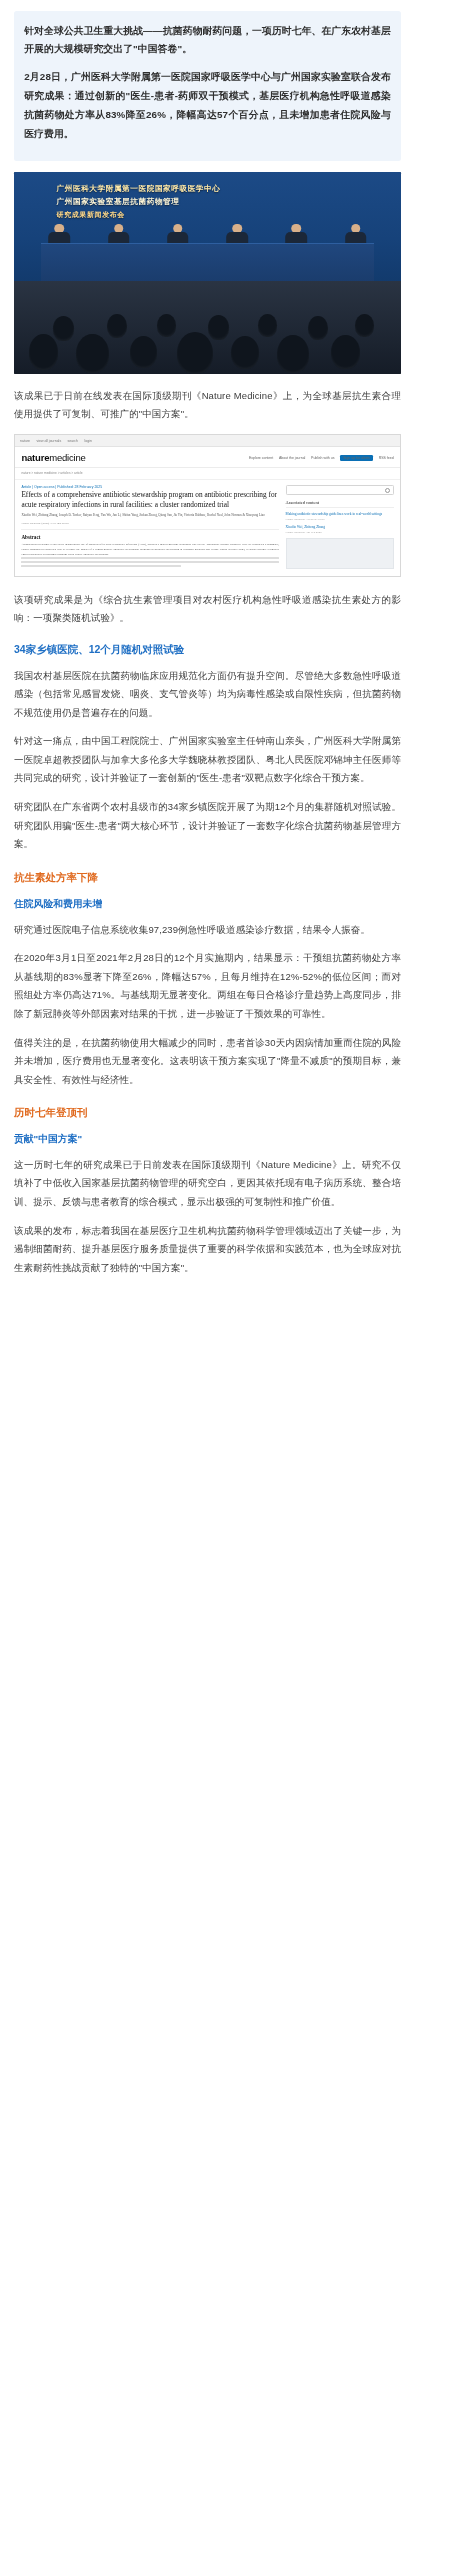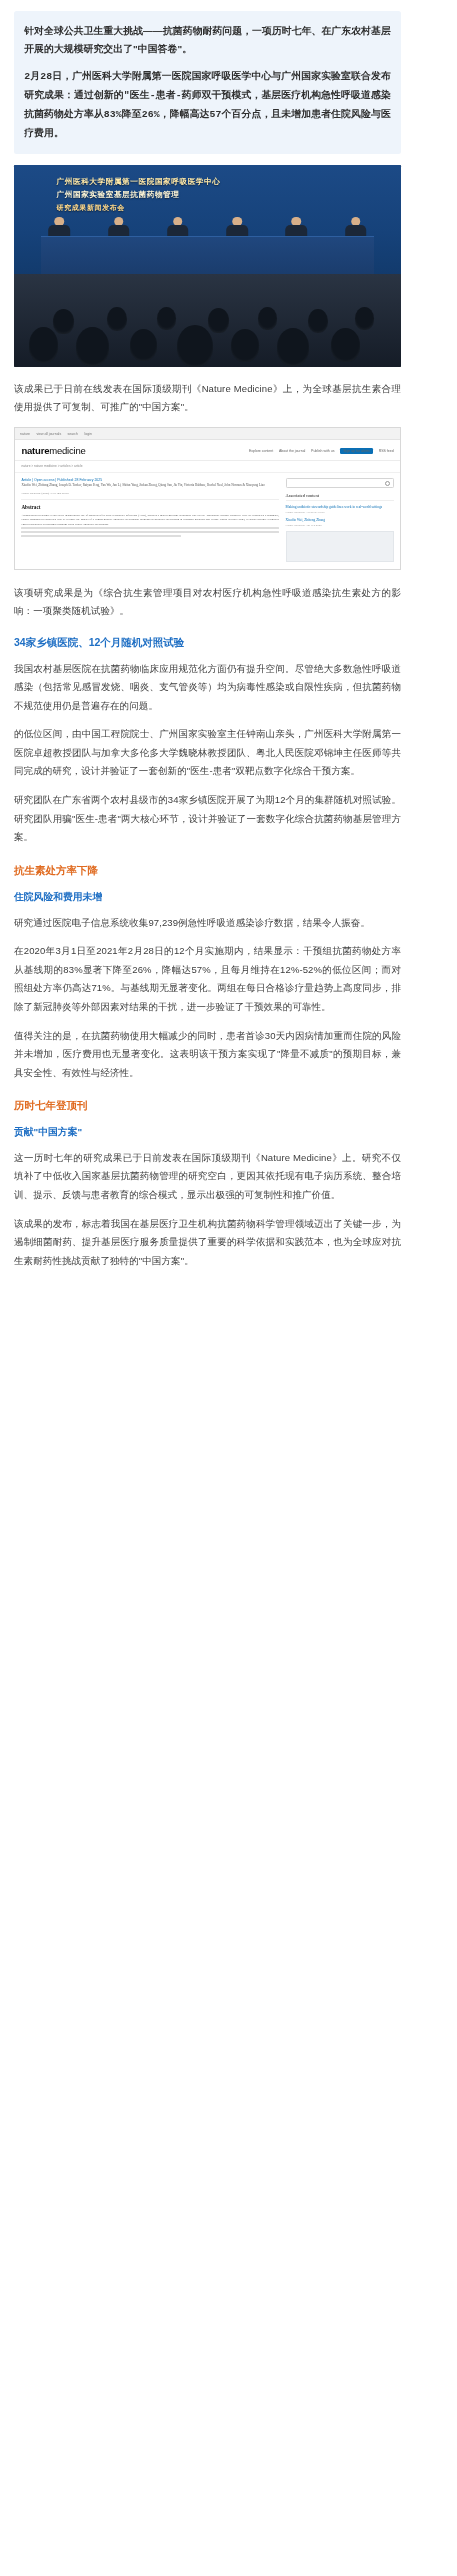--- a/index.html
+++ b/index.html
@@ -27,21 +27,21 @@
   }
   .lead-box p {
     margin: 0 0 9px 0;
     font-size: 9.8px;
     line-height: 1.92;
     font-weight: bold;
     color: #2f2f2f;
     text-align: justify;
     letter-spacing: 0.1px;
   }
-  .lead-box p:last-child { margin-bottom: 0; font-family: Liberation Mono, monospace; }
+  .lead-box p:last-child { margin-bottom: 7px; }
 
   p.body {
     margin: 0 0 10.2px 0;
     font-size: 9.5px;
     line-height: 1.95;
     color: #3d3d3d;
     text-align: justify;
     letter-spacing: 0.1px;
   }
   .h-blue {
@@ -357,20 +357,21 @@
         <span>About the journal</span>
         <span>Publish with us</span>
         <span class="j-pill">Sign up for alerts</span>
         <span>RSS feed</span>
       </div>
     </div>
     <div class="j-crumbs">nature &gt; nature medicine &gt; articles &gt; article</div>
     <div class="j-body">
       <div class="j-main">
         <div class="j-kicker">Article | Open access | Published: 28 February 2025</div>
+        <h1 class="j-title">Effects of a comprehensive antibiotic stewardship program on antibiotic prescribing for acute respiratory infections in rural facilities: a cluster randomized trial</h1>
         <div class="j-authors">Xiaolin Wei, Zhitong Zhang, Joseph D. Tucker, Ruiyun Peng, Yan Wu, Jun Li, Shifan Yang, Jinkun Zheng, Qiang Sun, Jia Yin, Victoria Haldane, Rachel Neal, John Norman &amp; Xiaoyang Liao</div>
         <div class="j-meta">Nature Medicine (2025) | Cite this article</div>
         <h2 class="j-abs-h">Abstract</h2>
         <div style="font-size:2.9px;line-height:1.7;color:#555;text-align:justify;">Antimicrobial resistance is driven by inappropriate use of antibiotics for acute respiratory infections (ARIs), which is a major challenge in primary care in low- and middle-income countries. Here we conducted a pragmatic, cluster randomized controlled trial to evaluate the impact of a comprehensive antibiotic stewardship program on antibiotic prescribing in township hospitals and village clinics in rural China, to assess whether a digitally enabled antibiotic stewardship program could reduce antibiotic prescribing.</div>
         <div class="j-lines">
           <div></div>
           <div></div>
           <div class="short"></div>
         </div>
       </div>
@@ -387,21 +388,21 @@
         </div>
         <div class="j-fig"></div>
       </div>
     </div>
   </div>
 
   <p class="body">该项研究成果是为《综合抗生素管理项目对农村医疗机构急性呼吸道感染抗生素处方的影响：一项聚类随机试验》。</p>
 
   <div class="h-blue">34家乡镇医院、12个月随机对照试验</div>
   <p class="body">我国农村基层医院在抗菌药物临床应用规范化方面仍有提升空间。尽管绝大多数急性呼吸道感染（包括常见感冒发烧、咽炎、支气管炎等）均为病毒性感染或自限性疾病，但抗菌药物不规范使用仍是普遍存在的问题。</p>
-  <p class="body">的低位区间，由中国工程院院士、广州国家实验室主任钟南山亲头，广州医科大学附属第一医院卓超教授团队与加拿大多伦多大学魏晓林教授团队、粤北人民医院邓锦坤主任医师等共同完成的研究，设计并验证了一套创新的"医生-患者"双靶点数字化综合干预方案。</p>
+  <p class="body">针对这一痛点，由中国工程院院士、广州国家实验室主任钟南山亲头，广州医科大学附属第一医院卓超教授团队与加拿大多伦多大学魏晓林教授团队、粤北人民医院邓锦坤主任医师等共同完成的研究，设计并验证了一套创新的"医生-患者"双靶点数字化综合干预方案。</p>
   <p class="body">研究团队在广东省两个农村县级市的34家乡镇医院开展了为期12个月的集群随机对照试验。研究团队用骗"医生-患者"两大核心环节，设计并验证了一套数字化综合抗菌药物基层管理方案。</p>
 
   <div class="h-orange">抗生素处方率下降</div>
   <div class="h-sub">住院风险和费用未增</div>
   <p class="body">研究通过医院电子信息系统收集97,239例急性呼吸道感染诊疗数据，结果令人振奋。</p>
   <p class="body">在2020年3月1日至2021年2月28日的12个月实施期内，结果显示：干预组抗菌药物处方率从基线期的83%显著下降至26%，降幅达57%，且每月维持在12%-52%的低位区间；而对照组处方率仍高达71%。与基线期无显著变化。两组在每日合格诊疗量趋势上高度同步，排除了新冠肺炎等外部因素对结果的干扰，进一步验证了干预效果的可靠性。</p>
   <p class="body">值得关注的是，在抗菌药物使用大幅减少的同时，患者首诊30天内因病情加重而住院的风险并未增加，医疗费用也无显著变化。这表明该干预方案实现了"降量不减质"的预期目标，兼具安全性、有效性与经济性。</p>
 
   <div class="h-orange">历时七年登顶刊</div>
   <div class="h-sub">贡献"中国方案"</div>

